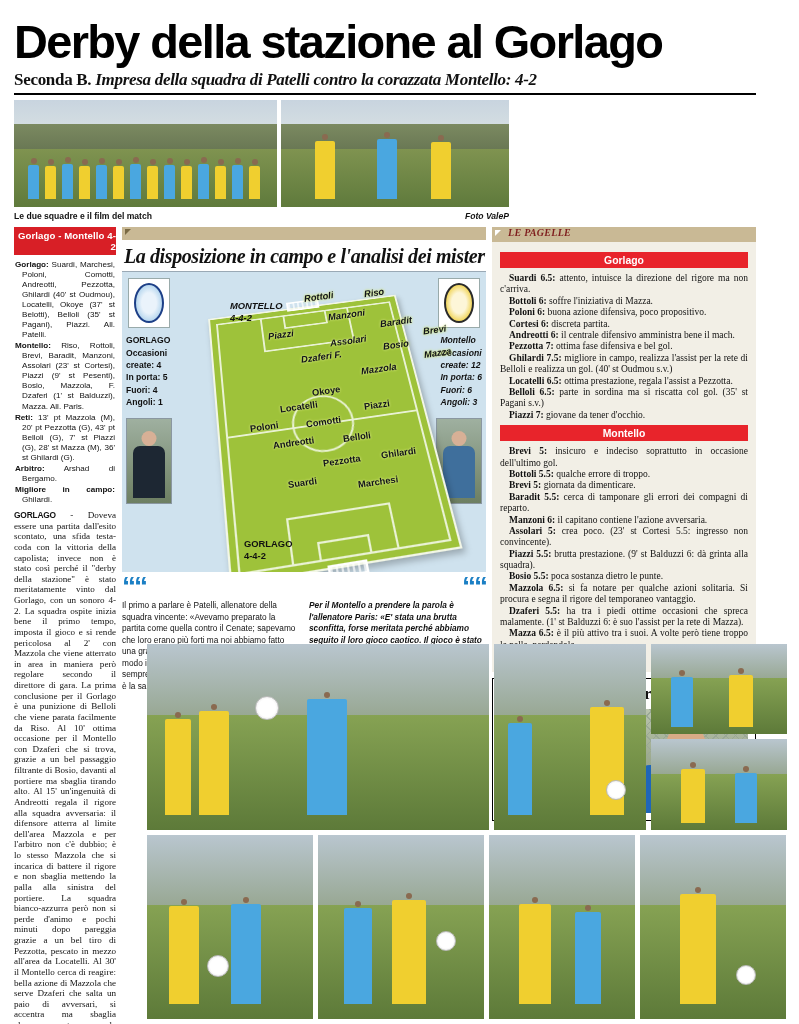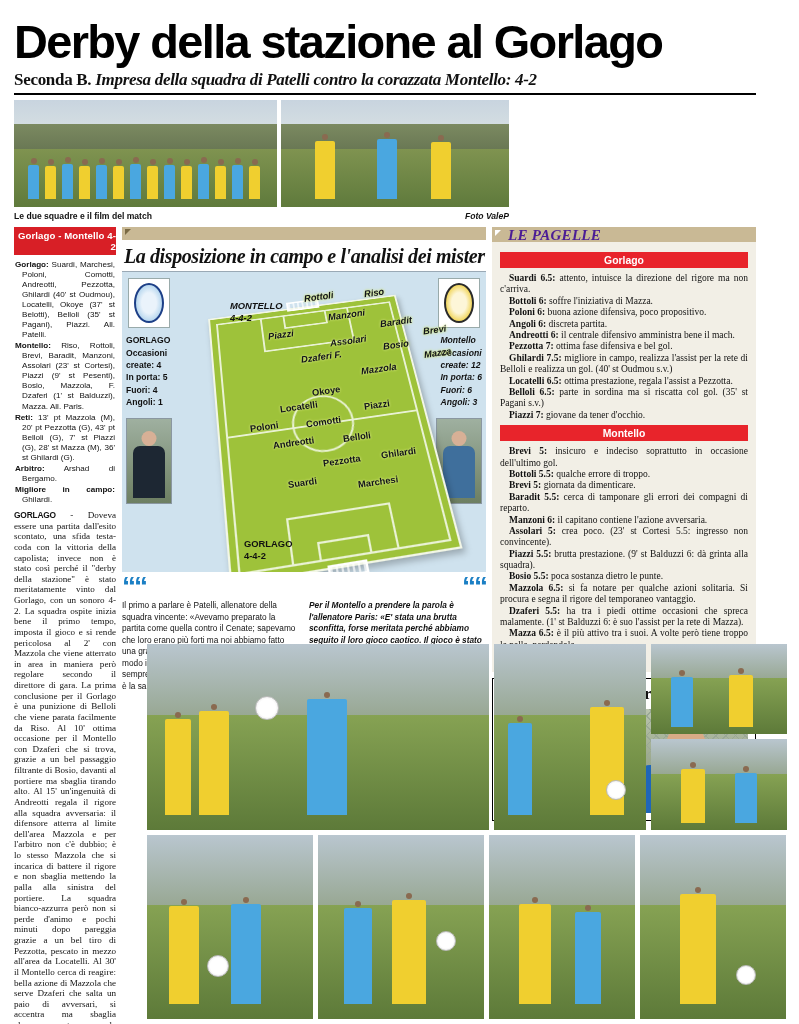--- a/index.html
+++ b/index.html
@@ -178,21 +178,21 @@
            line-height: 1.38; margin-top: 2px; text-align: left; }
   .quote.b .qmark { text-align: right; }
   .quote.b .qtext { font-style: italic; font-weight: bold; }
 
   
   .pagelle-banner {
     background:#c9b995; height: 15px; position: relative;
   }
   .pagelle-banner span {
     position:absolute; left: 16px; top: 0px;
-    font-style: italic; font-weight: bold; font-size: 15px; color:#4c1d95;
+    font-style: italic; font-weight: bold; font-size: 10px; color:#7f1d1d;
     letter-spacing: .3px;
   }
   .pagelle-banner::before{
     content:""; position:absolute; left:3px; top:3px; width:0; height:0;
     border-left:6px solid #fff; border-bottom:6px solid transparent;
   }
   .pagelle-box { background:#f2efe6; padding: 6px 8px 8px; }
   .team-bar {
     background:#e8242b; color:#fff; text-align:center; font-weight:bold;
     font-family:"Liberation Sans", sans-serif; font-size: 10.4px;
@@ -459,21 +459,21 @@
     <div class="col-right">
       <div class="pagelle-banner">
         <span>LE PAGELLE</span>
       </div>
       <div class="pagelle-box">
         <div class="team-bar">Gorlago</div>
         <div id="gorlago-ratings">
             <p class="rating"><b>Suardi 6.5:</b><span> attento, intuisce la direzione del rigore ma non c'arriva.</span></p>
             <p class="rating"><b>Bottoli 6:</b><span> soffre l'iniziativa di Mazza.</span></p>
             <p class="rating"><b>Poloni 6:</b><span> buona azione difensiva, poco propositivo.</span></p>
-            <p class="rating"><b>Angoli 6:</b><span> discreta partita.</span></p>
+            <p class="rating"><b>Cortesi 6:</b><span> discreta partita.</span></p>
             <p class="rating"><b>Andreotti 6:</b><span> il centrale difensivo amministra bene il mach.</span></p>
             <p class="rating"><b>Pezzotta 7:</b><span> ottima fase difensiva e bel gol.</span></p>
             <p class="rating"><b>Ghilardi 7.5:</b><span> migliore in campo, realizza l'assist per la rete di Belloli e realizza un gol. (40' st Oudmou s.v.)</span></p>
             <p class="rating"><b>Locatelli 6.5:</b><span> ottima prestazione, regala l'assist a Pezzotta.</span></p>
             <p class="rating"><b>Belloli 6.5:</b><span> parte in sordina ma si riscatta col gol. (35' st Pagani s.v.)</span></p>
             <p class="rating"><b>Piazzi 7:</b><span> giovane da tener d'occhio.</span></p>
           </div>
         <div class="team-bar">Montello</div>
         <div id="montello-ratings">
             <p class="rating"><b>Brevi 5:</b><span> insicuro e indeciso soprattutto in occasione dell'ultimo gol.</span></p>

